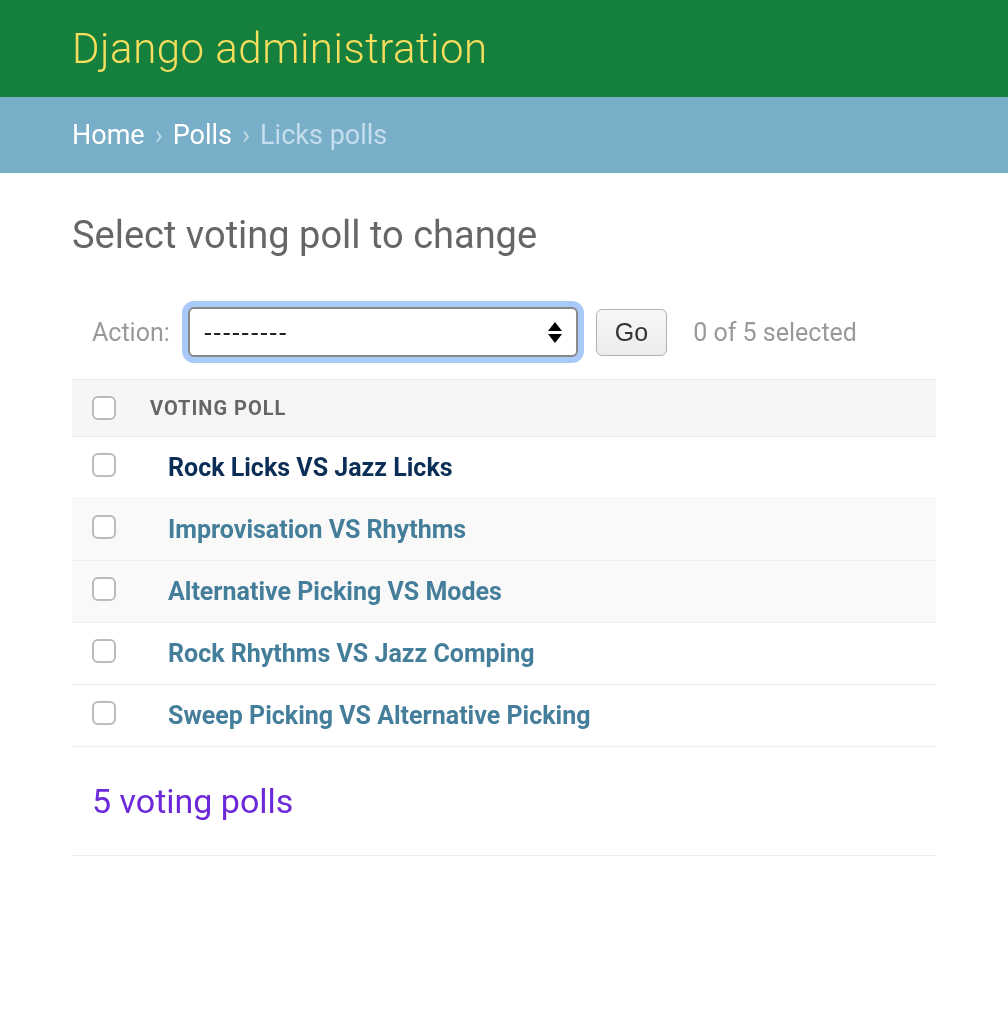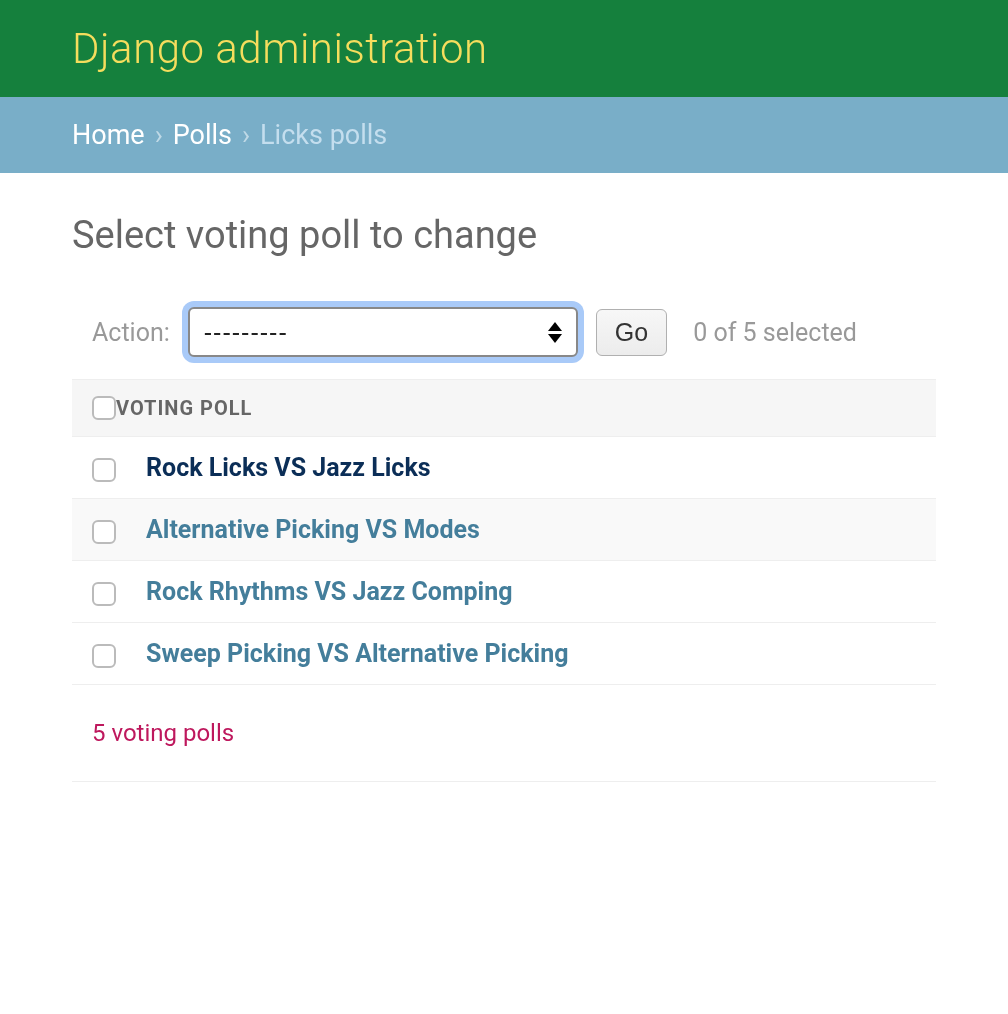--- a/index.html
+++ b/index.html
@@ -112,27 +112,28 @@
     }
     .changelist {
       border-top: 1px solid #eee;
     }
     .changelist .header-row {
       display: flex;
       align-items: center;
       background: #f6f6f6;
       border-bottom: 1px solid #eee;
       padding: 16px 20px;
+      gap: 34px;
     }
     .changelist .data-row {
       display: flex;
-      align-items: flex-end;
+      align-items: flex-start;
       border-bottom: 1px solid #eee;
       padding: 16px 20px;
-      gap: 30px;
+      gap: 52px;
     }
     .changelist .data-row.odd {
       background: #ffffff;
     }
     .changelist .data-row.even {
       background: #f9f9f9;
     }
     .checkbox {
       width: 24px;
       height: 24px;
@@ -155,22 +156,22 @@
       cursor: pointer;
     }
     .row-link.visited {
       color: #0b2e57;
     }
     .row-link.normal {
       color: #447e9b;
     }
     .footer-count {
       padding: 34px 20px;
-      font-size: 24px;
-      color: #be185d;
+      font-size: 34px;
+      color: #6d28d9;
       border-bottom: 1px solid #eee;
     }
   </style>
 </head>
 <body>
 
 <div class="header">
   <h1>Django administration</h1>
 </div>
 
@@ -206,20 +207,24 @@
       <div class="col-header">VOTING POLL</div>
     </div>
 
     <div id="rows-container">
         <div class="data-row odd">
           <div class="checkbox"></div>
           <a href="#" class="row-link visited">Rock Licks VS Jazz Licks</a>
         </div>
         <div class="data-row even">
           <div class="checkbox"></div>
+          <a href="#" class="row-link normal">Improvisation VS Rhythms</a>
+        </div>
+        <div class="data-row even">
+          <div class="checkbox"></div>
           <a href="#" class="row-link normal">Alternative Picking VS Modes</a>
         </div>
         <div class="data-row odd">
           <div class="checkbox"></div>
           <a href="#" class="row-link normal">Rock Rhythms VS Jazz Comping</a>
         </div>
         <div class="data-row odd">
           <div class="checkbox"></div>
           <a href="#" class="row-link normal">Sweep Picking VS Alternative Picking</a>
         </div>

